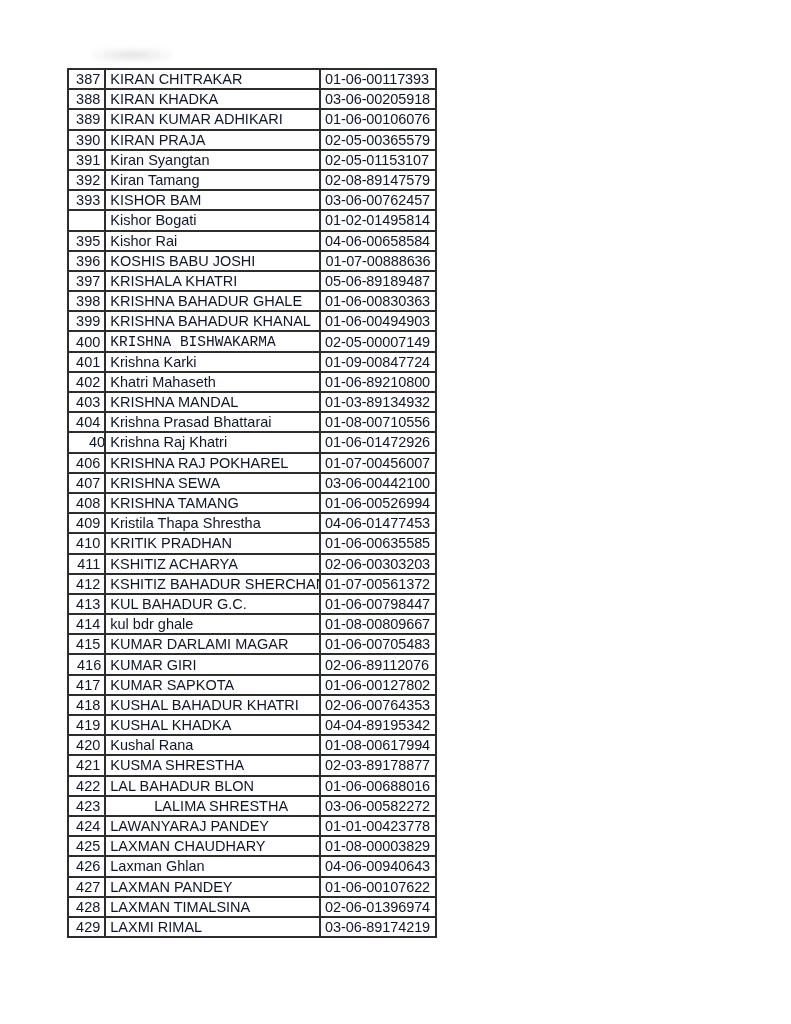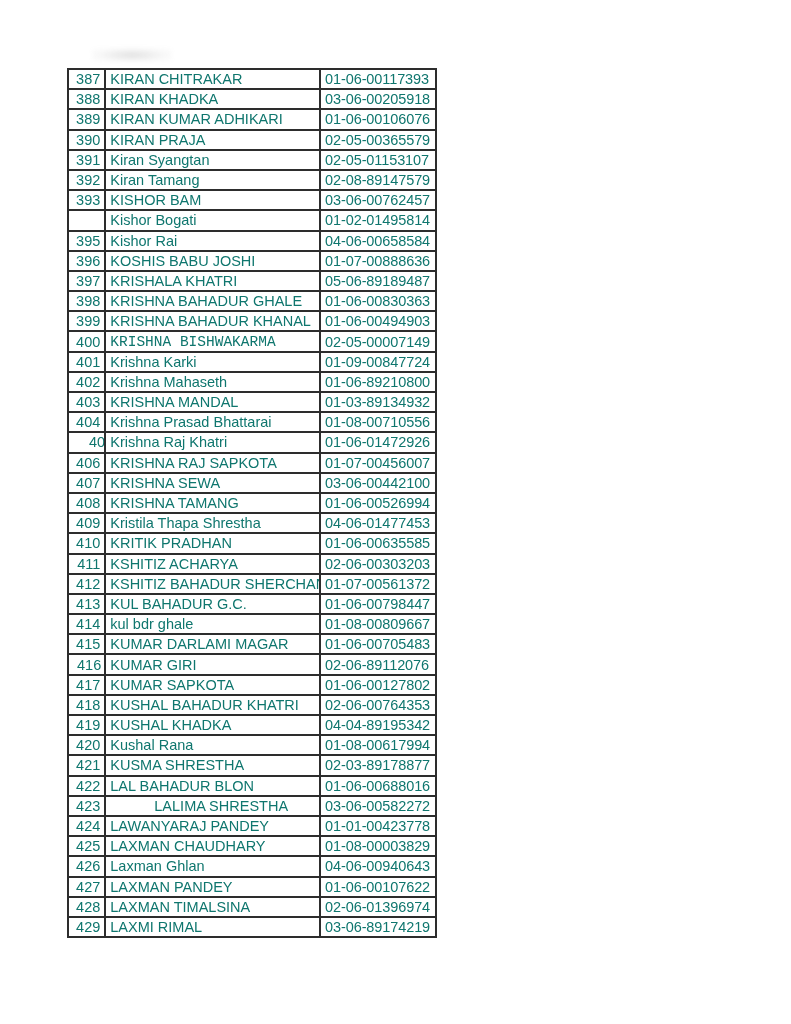--- a/index.html
+++ b/index.html
@@ -62,21 +62,21 @@
     padding-right: 1px;
     letter-spacing: -0.1px;
   }
 </style>
 </head>
 <body style="background: rgb(255, 255, 255);">
 
 <div class="scan-artifact"></div>
 
 <div class="roster-wrap">
-  <table class="roster" style="color: #0f766e;">
+  <table class="roster" style="color: #0f172a;">
     <tbody id="table-body">
   <tr>
     <td class="c-no" style="border-color: rgb(45, 45, 45);">387</td>
     <td class="c-name" style="border-color: rgb(45, 45, 45);">KIRAN CHITRAKAR</td>
     <td class="c-id" style="border-color: rgb(45, 45, 45);">01-06-00117393</td>
   </tr>
 
   <tr>
     <td class="c-no" style="border-color: rgb(45, 45, 45);">388</td>
     <td class="c-name" style="border-color: rgb(45, 45, 45);">KIRAN KHADKA</td>
@@ -121,21 +121,21 @@
 
   <tr>
     <td class="c-no" style="border-color: rgb(45, 45, 45);">395</td>
     <td class="c-name" style="border-color: rgb(45, 45, 45);">Kishor Rai</td>
     <td class="c-id" style="border-color: rgb(45, 45, 45);">04-06-00658584</td>
   </tr>
 
   <tr>
     <td class="c-no" style="border-color: rgb(45, 45, 45);">396</td>
     <td class="c-name" style="border-color: rgb(45, 45, 45);">KOSHIS BABU JOSHI</td>
-    <td class="c-id" style="border-color: rgb(45, 45, 45);">01-07-00888636</td>
+    <td class="c-id" style="border-color: rgb(45, 45, 45); text-align: center;">01-07-00888636</td>
   </tr>
 
   <tr>
     <td class="c-no" style="border-color: rgb(45, 45, 45);">397</td>
     <td class="c-name" style="border-color: rgb(45, 45, 45);">KRISHALA KHATRI</td>
     <td class="c-id" style="border-color: rgb(45, 45, 45);">05-06-89189487</td>
   </tr>
 
   <tr>
     <td class="c-no" style="border-color: rgb(45, 45, 45);">398</td>
@@ -156,21 +156,21 @@
   </tr>
 
   <tr>
     <td class="c-no" style="border-color: rgb(45, 45, 45);">401</td>
     <td class="c-name" style="border-color: rgb(45, 45, 45);">Krishna Karki</td>
     <td class="c-id" style="border-color: rgb(45, 45, 45);">01-09-00847724</td>
   </tr>
 
   <tr>
     <td class="c-no" style="border-color: rgb(45, 45, 45);">402</td>
-    <td class="c-name" style="border-color: rgb(45, 45, 45);">Krishna Mahaseth</td>
+    <td class="c-name" style="border-color: rgb(45, 45, 45);">Khatri Mahaseth</td>
     <td class="c-id" style="border-color: rgb(45, 45, 45);">01-06-89210800</td>
   </tr>
 
   <tr>
     <td class="c-no" style="border-color: rgb(45, 45, 45);">403</td>
     <td class="c-name" style="border-color: rgb(45, 45, 45); margin-top: 32px;">KRISHNA MANDAL</td>
     <td class="c-id" style="border-color: rgb(45, 45, 45);">01-03-89134932</td>
   </tr>
 
   <tr>
@@ -180,21 +180,21 @@
   </tr>
 
   <tr>
     <td class="c-no" style="border-color: rgb(45, 45, 45); padding-left: 20px;">405</td>
     <td class="c-name" style="border-color: rgb(45, 45, 45);">Krishna Raj Khatri</td>
     <td class="c-id" style="border-color: rgb(45, 45, 45);">01-06-01472926</td>
   </tr>
 
   <tr>
     <td class="c-no" style="border-color: rgb(45, 45, 45);">406</td>
-    <td class="c-name" style="border-color: rgb(45, 45, 45);">KRISHNA RAJ SAPKOTA</td>
+    <td class="c-name" style="border-color: rgb(45, 45, 45);">KRISHNA RAJ POKHAREL</td>
     <td class="c-id" style="border-color: rgb(45, 45, 45);">01-07-00456007</td>
   </tr>
 
   <tr>
     <td class="c-no" style="border-color: rgb(45, 45, 45);">407</td>
     <td class="c-name" style="border-color: rgb(45, 45, 45);">KRISHNA SEWA</td>
     <td class="c-id" style="border-color: rgb(45, 45, 45);">03-06-00442100</td>
   </tr>
 
   <tr>

